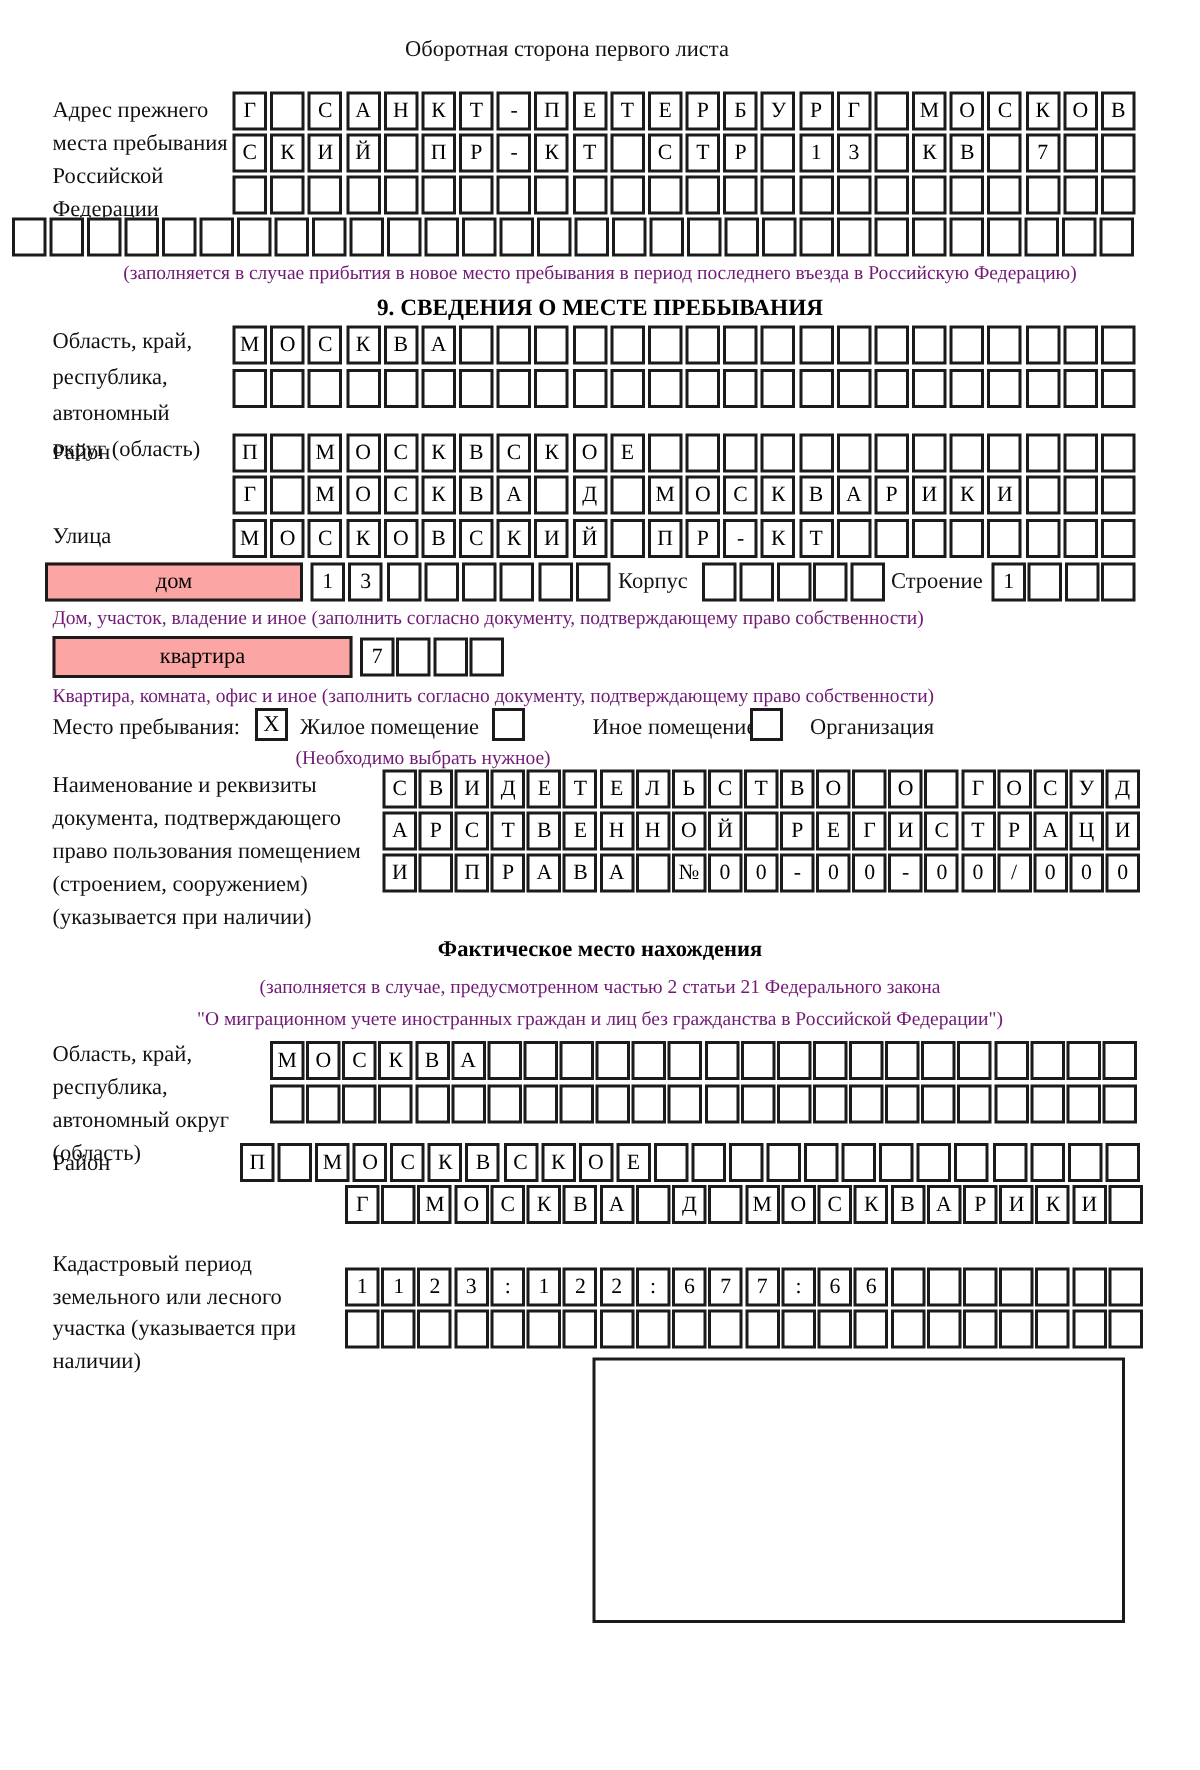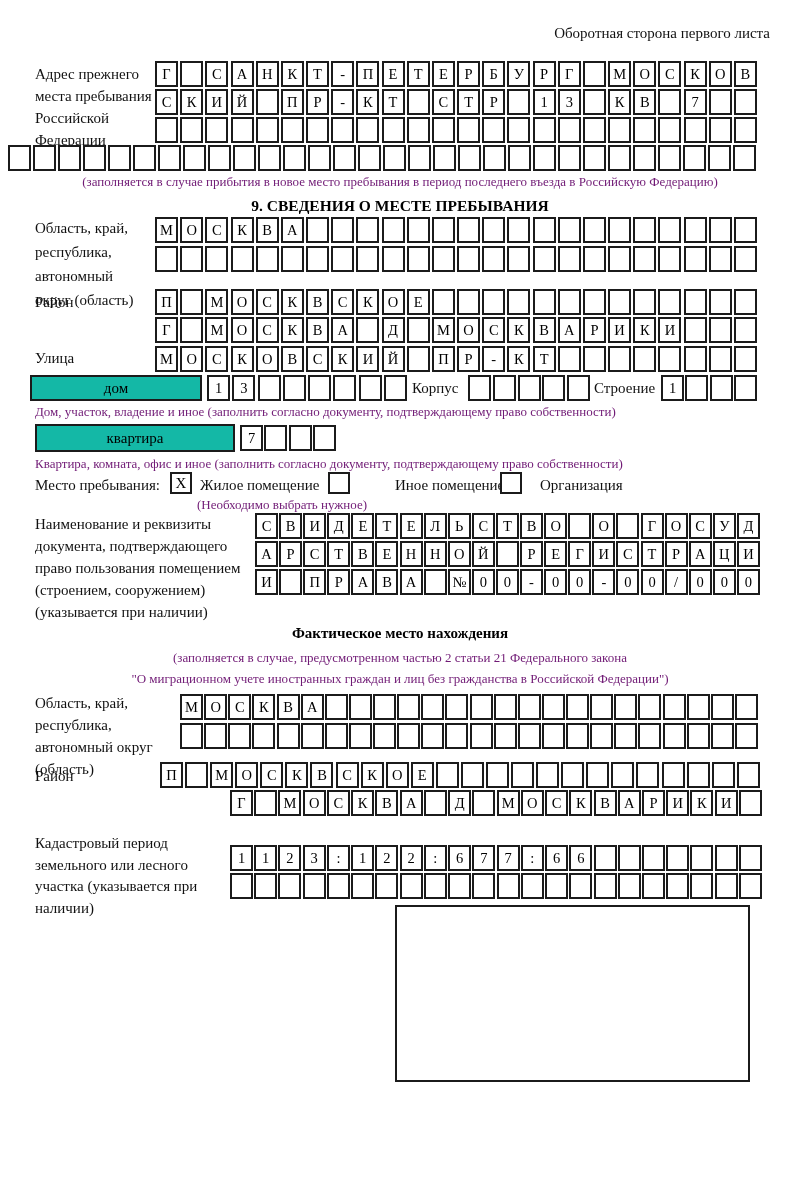--- a/index.html
+++ b/index.html
@@ -12,35 +12,35 @@
   .note{font-size:13px;color:#701a75;text-align:center;width:800px;left:0;}
   .title{font-size:15.5px;font-weight:bold;text-align:center;width:800px;left:0;color:#000;}
   .cellrow{display:flex;justify-content:space-between;}
   .cell{
     box-sizing:border-box;flex:0 0 23px;width:23px;height:26px;
     border:2px solid #1b1b1b;display:flex;align-items:center;justify-content:center;
     font-size:14.5px;line-height:1;background:#fff;
   }
   .boxlabel{
     box-sizing:border-box;border:2px solid #1b1b1b;display:flex;align-items:center;justify-content:center;
-    font-size:15px;background:#14b8a6;
+    font-size:15px;background:#fca5a5;
   }
   .chk{
     box-sizing:border-box;width:22px;height:22px;border:2px solid #1b1b1b;display:flex;
     align-items:center;justify-content:center;font-size:15px;background:#fff;
   }
   .bigbox{box-sizing:border-box;border:2px solid #1b1b1b;background:#fff;}
   .caption{font-size:13.5px;line-height:21px;text-align:center;color:#111;}
 </style>
 </head>
 <body>
 
 <div id="page">
 
-  <div class="abs lbl" style="left:0;top:22px;width:756px;text-align:right;padding-left:14px;">Оборотная сторона первого листа</div>
+  <div class="abs lbl" style="left:0;top:22px;width:756px;text-align:center;">Оборотная сторона первого листа</div>
 
   <div class="abs lbl" style="left:35px;top:63px;width:130px;">Адрес прежнего места пребывания в Российской Федерации</div>
   <div class="abs cellrow" style="left:155px;top:61px;width:602px;">
       <span class="cell">Г</span>
       <span class="cell"></span>
       <span class="cell">С</span>
       <span class="cell">А</span>
       <span class="cell">Н</span>
       <span class="cell">К</span>
       <span class="cell">Т</span>

